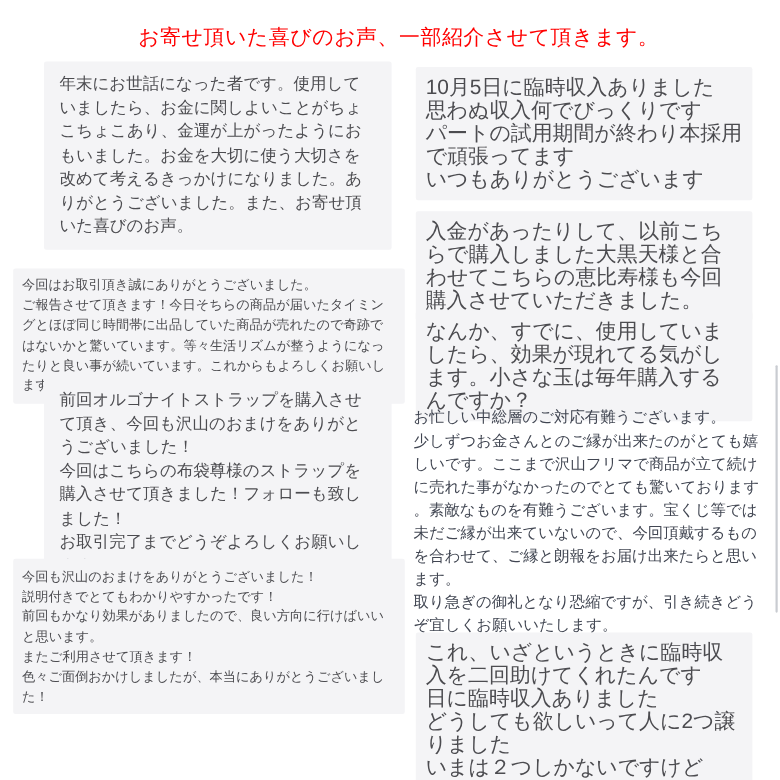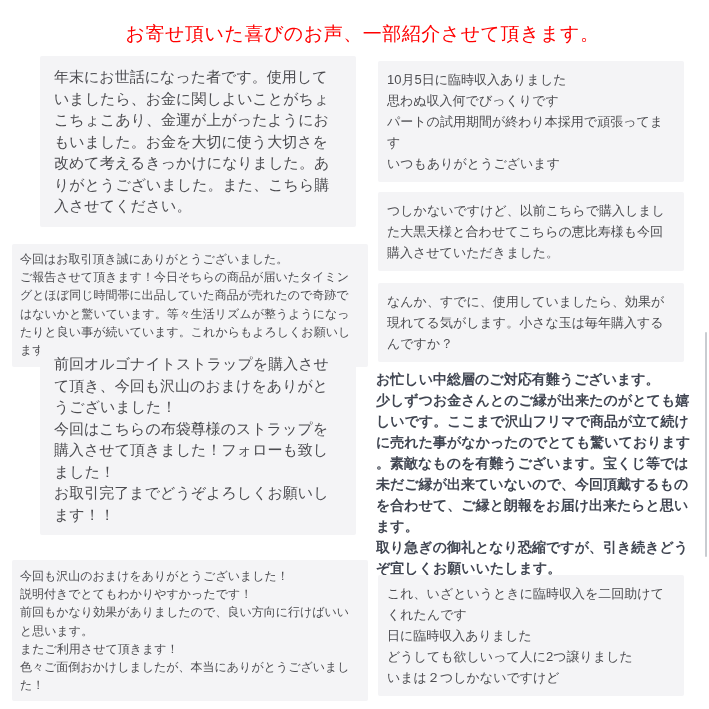--- a/index.html
+++ b/index.html
@@ -37,78 +37,77 @@
   }
   .b1{top:56px;}
   .b3{top:343px;}
   
   .b2,.b4{
     left:12px;width:340px;
     padding:7px 8px;
     font-size:12px;line-height:18.2px;
   }
   .b2{top:244px;font-family:Liberation Mono, monospace;}
-  .b4{top:560px;}
+  .b4{top:508px;}
   
   .rb{
     left:378px;width:288px;
     padding:8px 9px;
-    font-size:13px;line-height:21px;
+    font-size:19px;line-height:21px;
   }
   .r1{top:61px;}
   .r2{top:192px;}
   .r3{top:283px;}
   .r5{top:575px;}
   
   .plain{
     position:absolute;
     left:376px;top:369px;width:326px;
     font-size:14px;line-height:21px;
     color:var(--plain-text-color,#414652);
     white-space:pre-line;
     line-break:anywhere;
     background:transparent;
-    font-weight:bold;
   }
   .scrollbar{
     position:absolute;
     left:705px;top:332px;
     width:2px;height:225px;
     background:#c9ccd1;
     border-radius:1px;
   }
 </style>
 </head>
 <body>
 
 <div>
 
   <h1 class="title">お寄せ頂いた喜びのお声、一部紹介させて頂きます。</h1>
 
-  <div class="bubble b1">年末にお世話になった者です。使用していましたら、お金に関しよいことがちょこちょこあり、金運が上がったようにおもいました。お金を大切に使う大切さを改めて考えるきっかけになりました。ありがとうございました。また、こちら購入させてください。</div>
+  <div class="bubble b1">年末にお世話になった者です。使用していましたら、お金に関しよいことがちょこちょこあり、金運が上がったようにおもいました。お金を大切に使う大切さを改めて考えるきっかけになりました。ありがとうございました。また、お寄せ頂いた喜びのお声。</div>
 
   <div class="bubble b2">今回はお取引頂き誠にありがとうございました。
 ご報告させて頂きます！今日そちらの商品が届いたタイミングとほぼ同じ時間帯に出品していた商品が売れたので奇跡ではないかと驚いています。等々生活リズムが整うようになったりと良い事が続いています。これからもよろしくお願いします。</div>
 
   <div class="bubble b3">前回オルゴナイトストラップを購入させて頂き、今回も沢山のおまけをありがとうございました！
 今回はこちらの布袋尊様のストラップを購入させて頂きました！フォローも致しました！
 お取引完了までどうぞよろしくお願いします！！</div>
 
   <div class="bubble b4">今回も沢山のおまけをありがとうございました！
 説明付きでとてもわかりやすかったです！
 前回もかなり効果がありましたので、良い方向に行けばいいと思います。
 またご利用させて頂きます！
 色々ご面倒おかけしましたが、本当にありがとうございました！</div>
 
   <div class="bubble rb r1">10月5日に臨時収入ありました
 思わぬ収入何でびっくりです
 パートの試用期間が終わり本採用で頑張ってます
 いつもありがとうございます</div>
 
-  <div class="bubble rb r2">つしかないですけど、以前こちらで購入しました大黒天様と合わせてこちらの恵比寿様も今回購入させていただきました。</div>
+  <div class="bubble rb r2">入金があったりして、以前こちらで購入しました大黒天様と合わせてこちらの恵比寿様も今回購入させていただきました。</div>
 
   <div class="bubble rb r3">なんか、すでに、使用していましたら、効果が現れてる気がします。小さな玉は毎年購入するんですか？</div>
 
   <div class="plain">お忙しい中総層のご対応有難うございます。
 少しずつお金さんとのご縁が出来たのがとても嬉しいです。ここまで沢山フリマで商品が立て続けに売れた事がなかったのでとても驚いております。素敵なものを有難うございます。宝くじ等では未だご縁が出来ていないので、今回頂戴するものを合わせて、ご縁と朗報をお届け出来たらと思います。
 取り急ぎの御礼となり恐縮ですが、引き続きどうぞ宜しくお願いいたします。</div>
 
   <div class="bubble rb r5">これ、いざというときに臨時収入を二回助けてくれたんです
 日に臨時収入ありました
 どうしても欲しいって人に2つ譲りました

